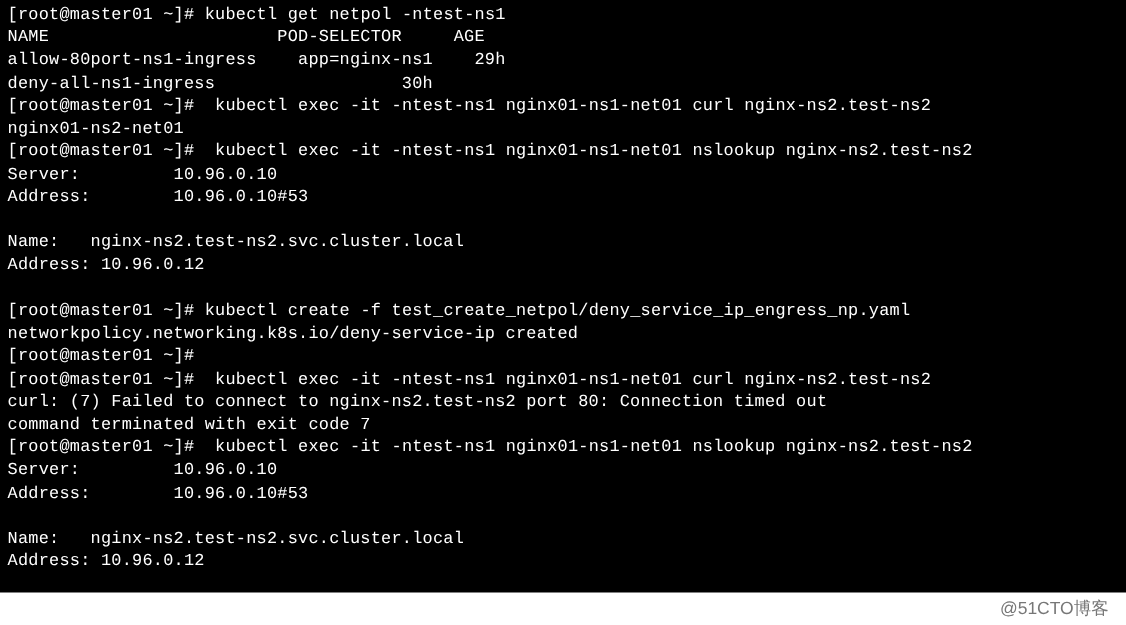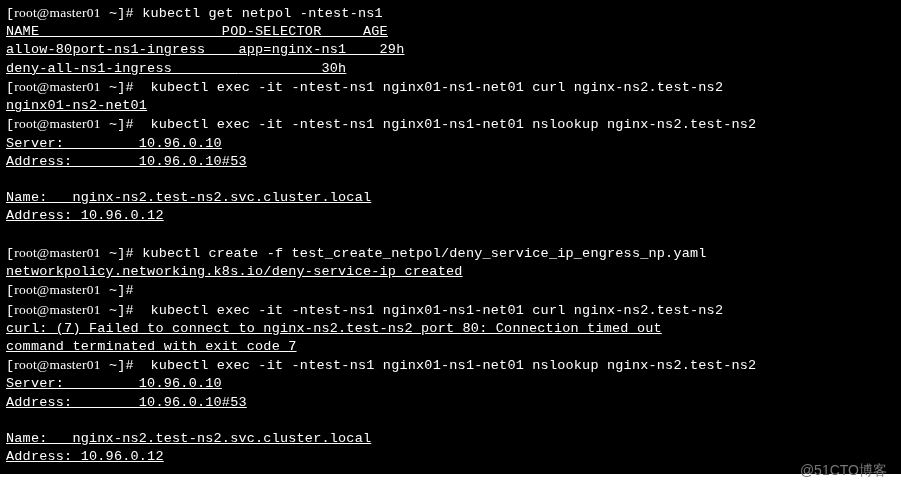--- a/index.html
+++ b/index.html
@@ -24,51 +24,49 @@
       letter-spacing: 0.2px;
     }
     .line {
       display: block;
     }
     .prompt-open {
       color: #ffffff;
     }
     .prompt-user {
       color: #ffffff;
-      font-family: Liberation Serif, serif;
     }
     .prompt-path {
       color: #ffffff;
     }
     .cmd {
       color: #ffffff;
       margin-top: 27px;
     }
     .out {
       color: #ffffff;
-      text-decoration: underline;
     }
     .cursor {
       display: inline-block;
       width: 9px;
       height: 15px;
       background: #ffffff;
       vertical-align: text-bottom;
       margin-bottom: 1px;
     }
     .white-strip {
       position:absolute;
       left:0; right:0; bottom:0;
       height:26px;
       background:#fff;
     }
     .wm-text{
       position:absolute;
       right:14px;
-      bottom:20px;
+      bottom:4px;
       font-family: Arial, "Microsoft YaHei", sans-serif;
       font-size:14px;
       color:#777;
     }
   </style>
 </head>
 <body>
 
 <div class="terminal" id="term"><span class="line"><span class="prompt-open">[</span><span class="prompt-user">root@master01</span><span> </span><span class="prompt-path">~</span><span>]#</span> <span class="cmd">kubectl get netpol -ntest-ns1</span></span><span class="line out">NAME                      POD-SELECTOR     AGE</span><span class="line out">allow-80port-ns1-ingress    app=nginx-ns1    29h</span><span class="line out">deny-all-ns1-ingress        <none>          30h</none></span><span class="line"><span class="prompt-open">[</span><span class="prompt-user">root@master01</span><span> </span><span class="prompt-path">~</span><span>]#</span> <span class="cmd"> kubectl exec -it -ntest-ns1 nginx01-ns1-net01 curl nginx-ns2.test-ns2</span></span><span class="line out">nginx01-ns2-net01</span><span class="line"><span class="prompt-open">[</span><span class="prompt-user">root@master01</span><span> </span><span class="prompt-path">~</span><span>]#</span> <span class="cmd"> kubectl exec -it -ntest-ns1 nginx01-ns1-net01 nslookup nginx-ns2.test-ns2</span></span><span class="line out">Server:         10.96.0.10</span><span class="line out">Address:        10.96.0.10#53</span><span class="line">&nbsp;</span><span class="line out">Name:   nginx-ns2.test-ns2.svc.cluster.local</span><span class="line out">Address: 10.96.0.12</span><span class="line">&nbsp;</span><span class="line"><span class="prompt-open">[</span><span class="prompt-user">root@master01</span><span> </span><span class="prompt-path">~</span><span>]#</span> <span class="cmd">kubectl create -f test_create_netpol/deny_service_ip_engress_np.yaml</span></span><span class="line out">networkpolicy.networking.k8s.io/deny-service-ip created</span><span class="line"><span class="prompt-open">[</span><span class="prompt-user">root@master01</span><span> </span><span class="prompt-path">~</span><span>]#</span> <span class="cmd"></span></span><span class="line"><span class="prompt-open">[</span><span class="prompt-user">root@master01</span><span> </span><span class="prompt-path">~</span><span>]#</span> <span class="cmd"> kubectl exec -it -ntest-ns1 nginx01-ns1-net01 curl nginx-ns2.test-ns2</span></span><span class="line out">curl: (7) Failed to connect to nginx-ns2.test-ns2 port 80: Connection timed out</span><span class="line out">command terminated with exit code 7</span><span class="line"><span class="prompt-open">[</span><span class="prompt-user">root@master01</span><span> </span><span class="prompt-path">~</span><span>]#</span> <span class="cmd"> kubectl exec -it -ntest-ns1 nginx01-ns1-net01 nslookup nginx-ns2.test-ns2</span></span><span class="line out">Server:         10.96.0.10</span><span class="line out">Address:        10.96.0.10#53</span><span class="line">&nbsp;</span><span class="line out">Name:   nginx-ns2.test-ns2.svc.cluster.local</span><span class="line out">Address: 10.96.0.12</span><span class="line">&nbsp;</span><span class="line"><span class="prompt-open">[</span><span class="prompt-user">root@master01</span><span> </span><span class="prompt-path">~</span><span>]#</span> <span class="cursor"></span></span></div>
 

